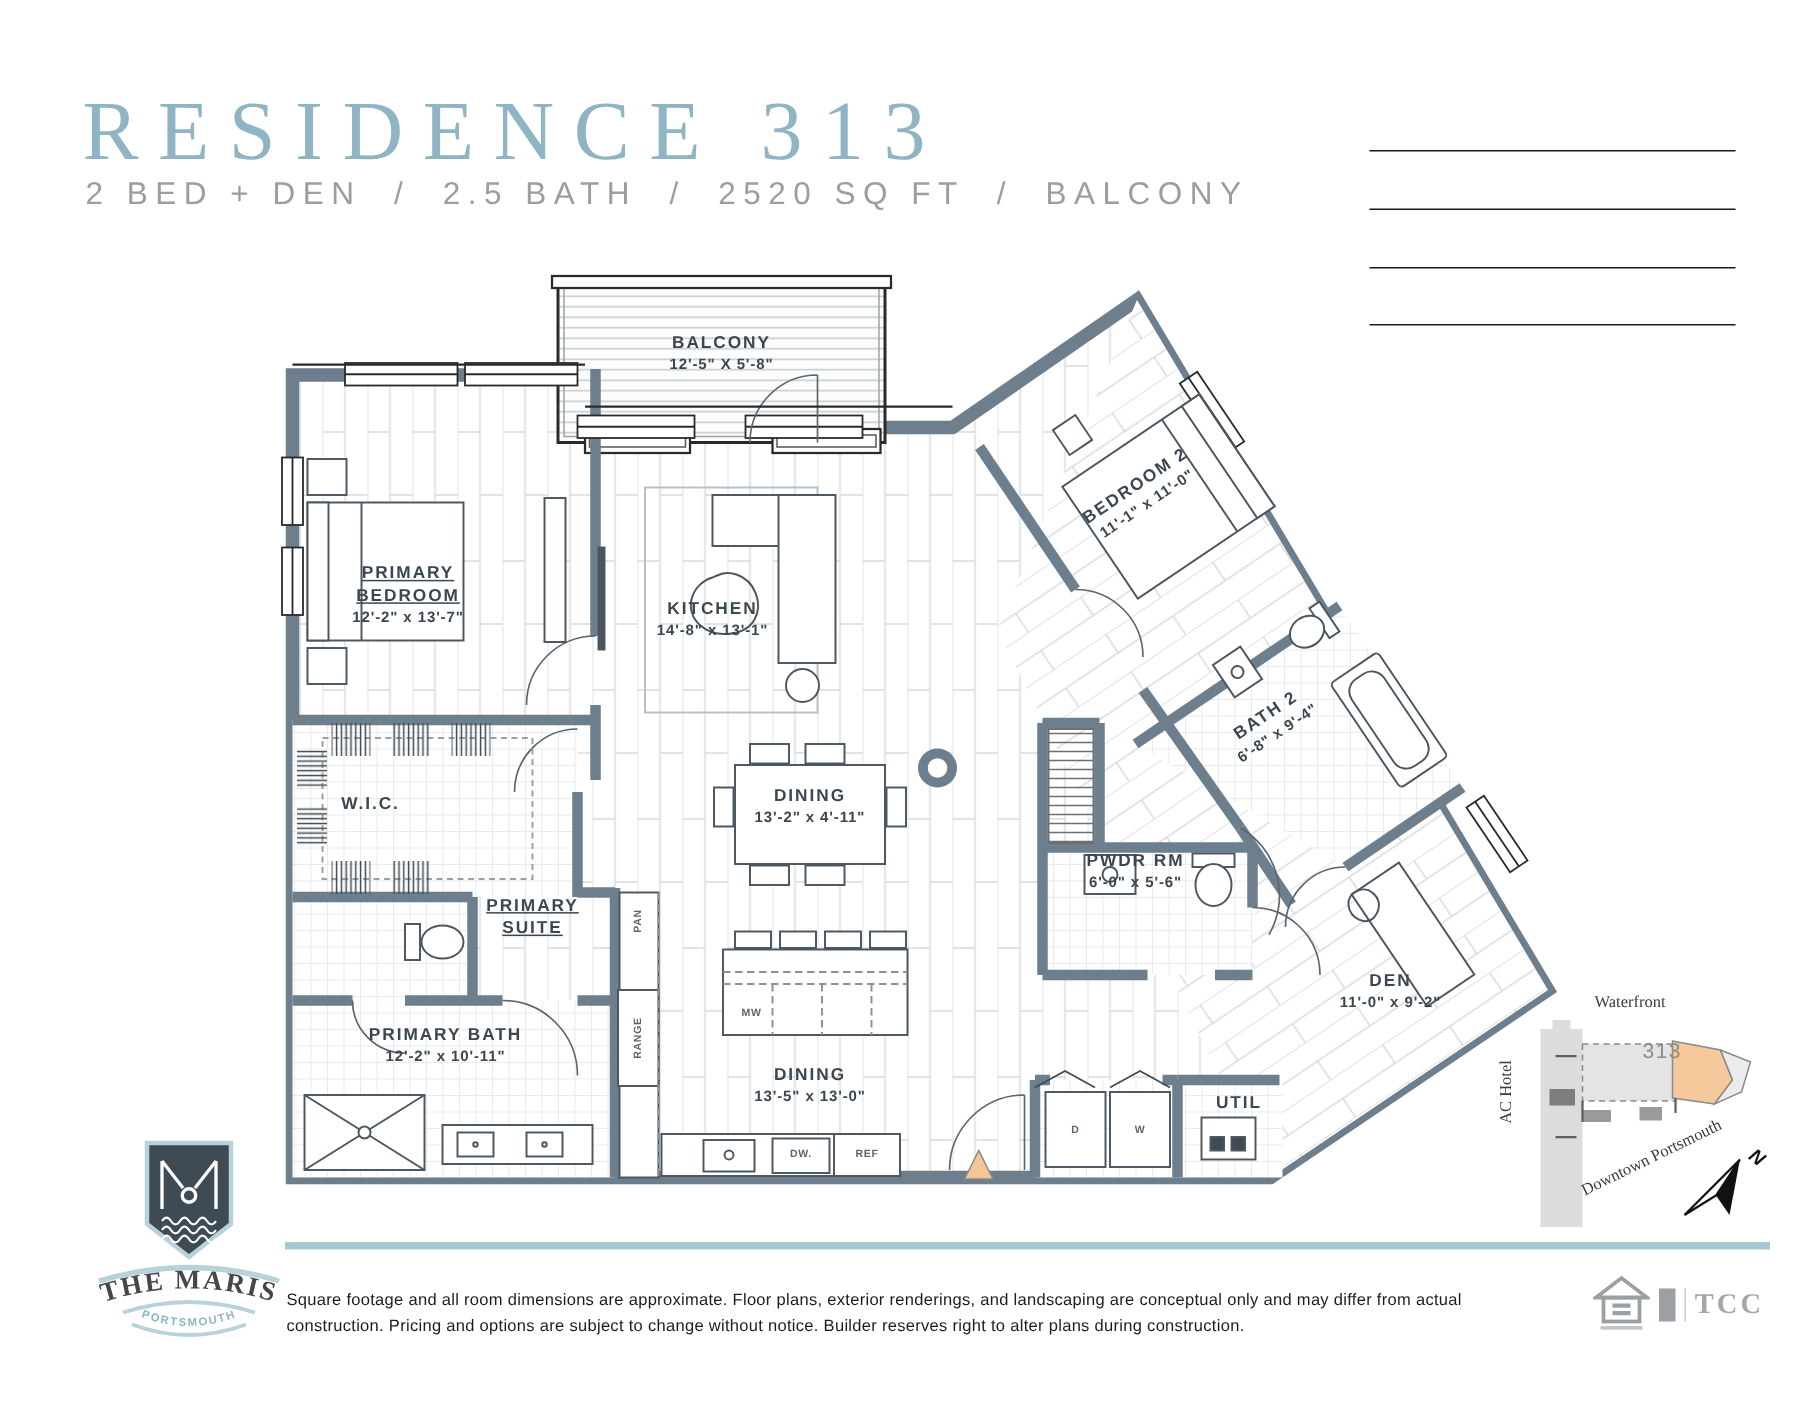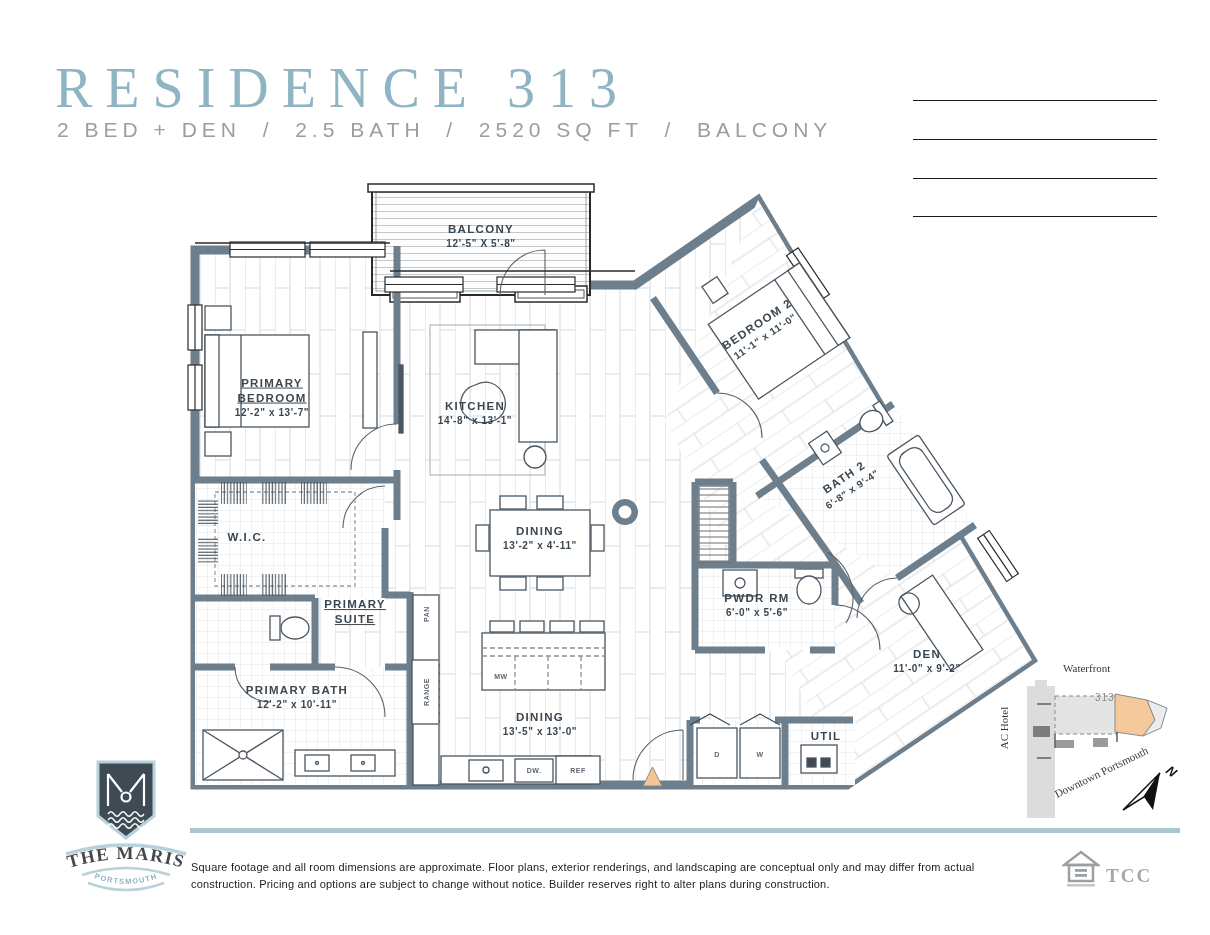--- a/index.html
+++ b/index.html
@@ -26,29 +26,29 @@
   .alabel{position:absolute;transform:translate(-50%,-50%);font-size:7px;font-weight:700;
           letter-spacing:.5px;color:#5a6570;white-space:nowrap;}
   .alabel.rot90{transform:translate(-50%,-50%) rotate(-90deg);}
 
   
   .sitemap{left:995px;top:648px;width:205px;height:180px;}
   .maplabel{position:absolute;font-family:"Liberation Serif",serif;color:#3a3a3a;
             font-size:11px;white-space:nowrap;}
   .maplabel.vert{transform:rotate(-90deg);transform-origin:center;}
   .maplabel.diag{transform:rotate(-26deg);}
-  .unitnum{position:absolute;font-size:10px;color:#8a8a8a;letter-spacing:1px;}
+  .unitnum{position:absolute;font-size:14px;color:#8a8a8a;letter-spacing:1px;}
 
   
   .divider{left:190px;top:828px;width:990px;height:5px;background:#a9c7cf;}
   .disclaimer{left:191px;top:859px;width:845px;font-size:11px;line-height:1.55;
               color:#1c1c1c;letter-spacing:.2px;}
   .brandlogo{left:58px;top:756px;width:130px;height:140px;}
   .eho{left:1062px;top:848px;width:38px;height:42px;}
-  .tcc{left:1106px;top:853px;width:70px;height:28px;display:flex;align-items:flex-start;gap:6px;flex-direction:column;}
+  .tcc{left:1106px;top:853px;width:70px;height:28px;display:flex;align-items:flex-end;gap:6px;}
   .tcc-square{width:17px;height:22px;background:#9aa0a3;}
   .tcc-bar{width:2px;height:22px;background:#c6c9cb;}
   .tcc-text{font-family:"Liberation Serif",serif;font-size:19px;letter-spacing:2px;
             color:#a3a7aa;font-weight:700;}
 </style>
 </head>
 <body>
 
 <div class="abs title">RESIDENCE 313</div>
 <div class="abs subtitle">2 BED + DEN  /  2.5 BATH  /  2520 SQ FT  /  BALCONY</div>
@@ -314,21 +314,21 @@
     <div class="rname">DINING</div>
     <div class="rdims">13'-2" x 4'-11"</div>
   </div>
   <div class="rlabel rot" style="left:663px;top:303px">
     <div class="rname">BATH 2</div>
     <div class="rdims">6'-8" x 9'-4"</div>
   </div>
   <div class="rlabel" style="left:170px;top:432px;width:80px">
     <div class="rname wrap">PRIMARY SUITE</div>
   </div>
-  <div class="rlabel" style="left:572px;top:425px">
+  <div class="rlabel" style="left:572px;top:401px">
     <div class="rname">PWDR RM</div>
     <div class="rdims">6'-0" x 5'-6"</div>
   </div>
   <div class="rlabel" style="left:112px;top:517px">
     <div class="rname">PRIMARY BATH</div>
     <div class="rdims">12'-2" x 10'-11"</div>
   </div>
   <div class="rlabel" style="left:355px;top:544px">
     <div class="rname">DINING</div>
     <div class="rdims">13'-5" x 13'-0"</div>

